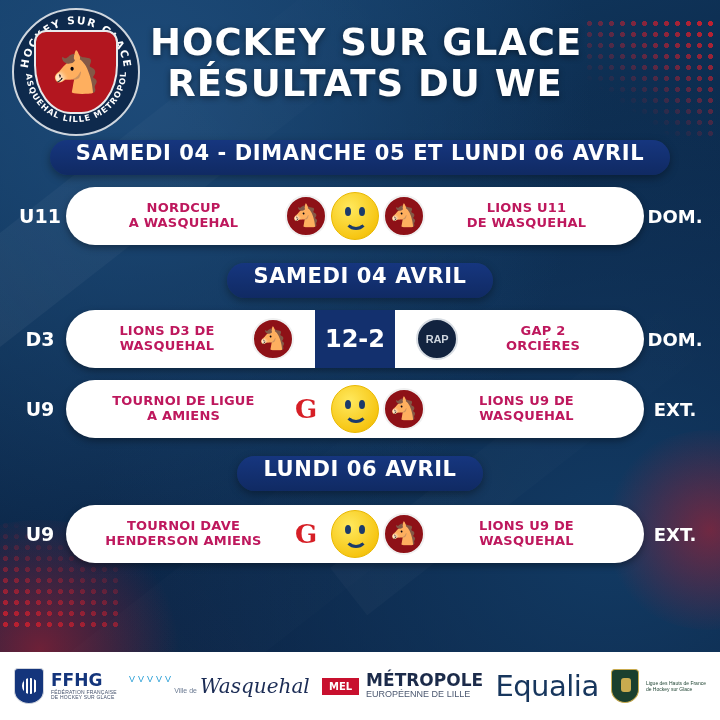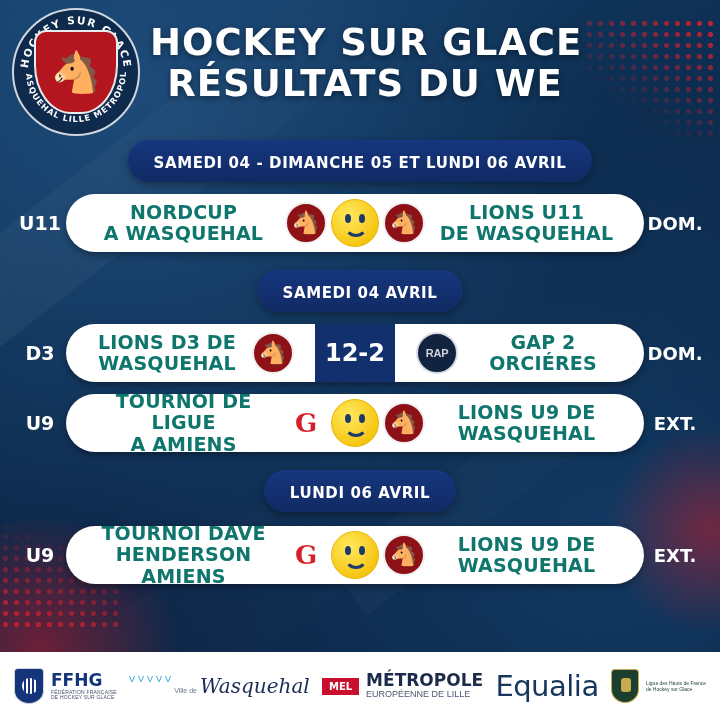--- a/index.html
+++ b/index.html
@@ -100,25 +100,25 @@
   }
   .title.line2 { font-size: 37px; }
 
   
   .banner {
     position: relative;
     margin: 0 auto;
     background: linear-gradient(180deg, #16367f 0%, #102a63 100%);
     color: #fff;
     font-weight: bold;
-    font-size: 15px;
+    font-size: 21px;
     letter-spacing: .6px;
     text-align: right;
     border-radius: 22px;
-    padding: 14px 26px 10px;
+    padding: 1px 26px 10px;
     box-shadow: 0 3px 8px rgba(0,0,0,.35);
     font-family: "DejaVu Sans", sans-serif;
     white-space: nowrap;
     width: fit-content;
   }
 
   .content { position: absolute; left: 0; top: 140px; width: 720px; }
 
   
   .row {
@@ -150,23 +150,23 @@
     border-radius: 29px;
     display: flex;
     align-items: center;
     justify-content: space-between;
     padding: 0 16px;
     box-shadow: 0 3px 7px rgba(0,0,0,.35);
   }
   .team {
     flex: 1;
     text-align: center;
-    color: #0f766e;
-    font-weight: bold;
-    font-size: 19px;
+    color: #be185d;
+    font-weight: bold;
+    font-size: 13px;
     line-height: 1.12;
     font-family: "DejaVu Sans", sans-serif;
     letter-spacing: .2px;
     padding: 0 4px;
   }
   .badges {
     display: flex; align-items: center; gap: 4px;
     flex: 0 0 auto;
   }
   .logo {

